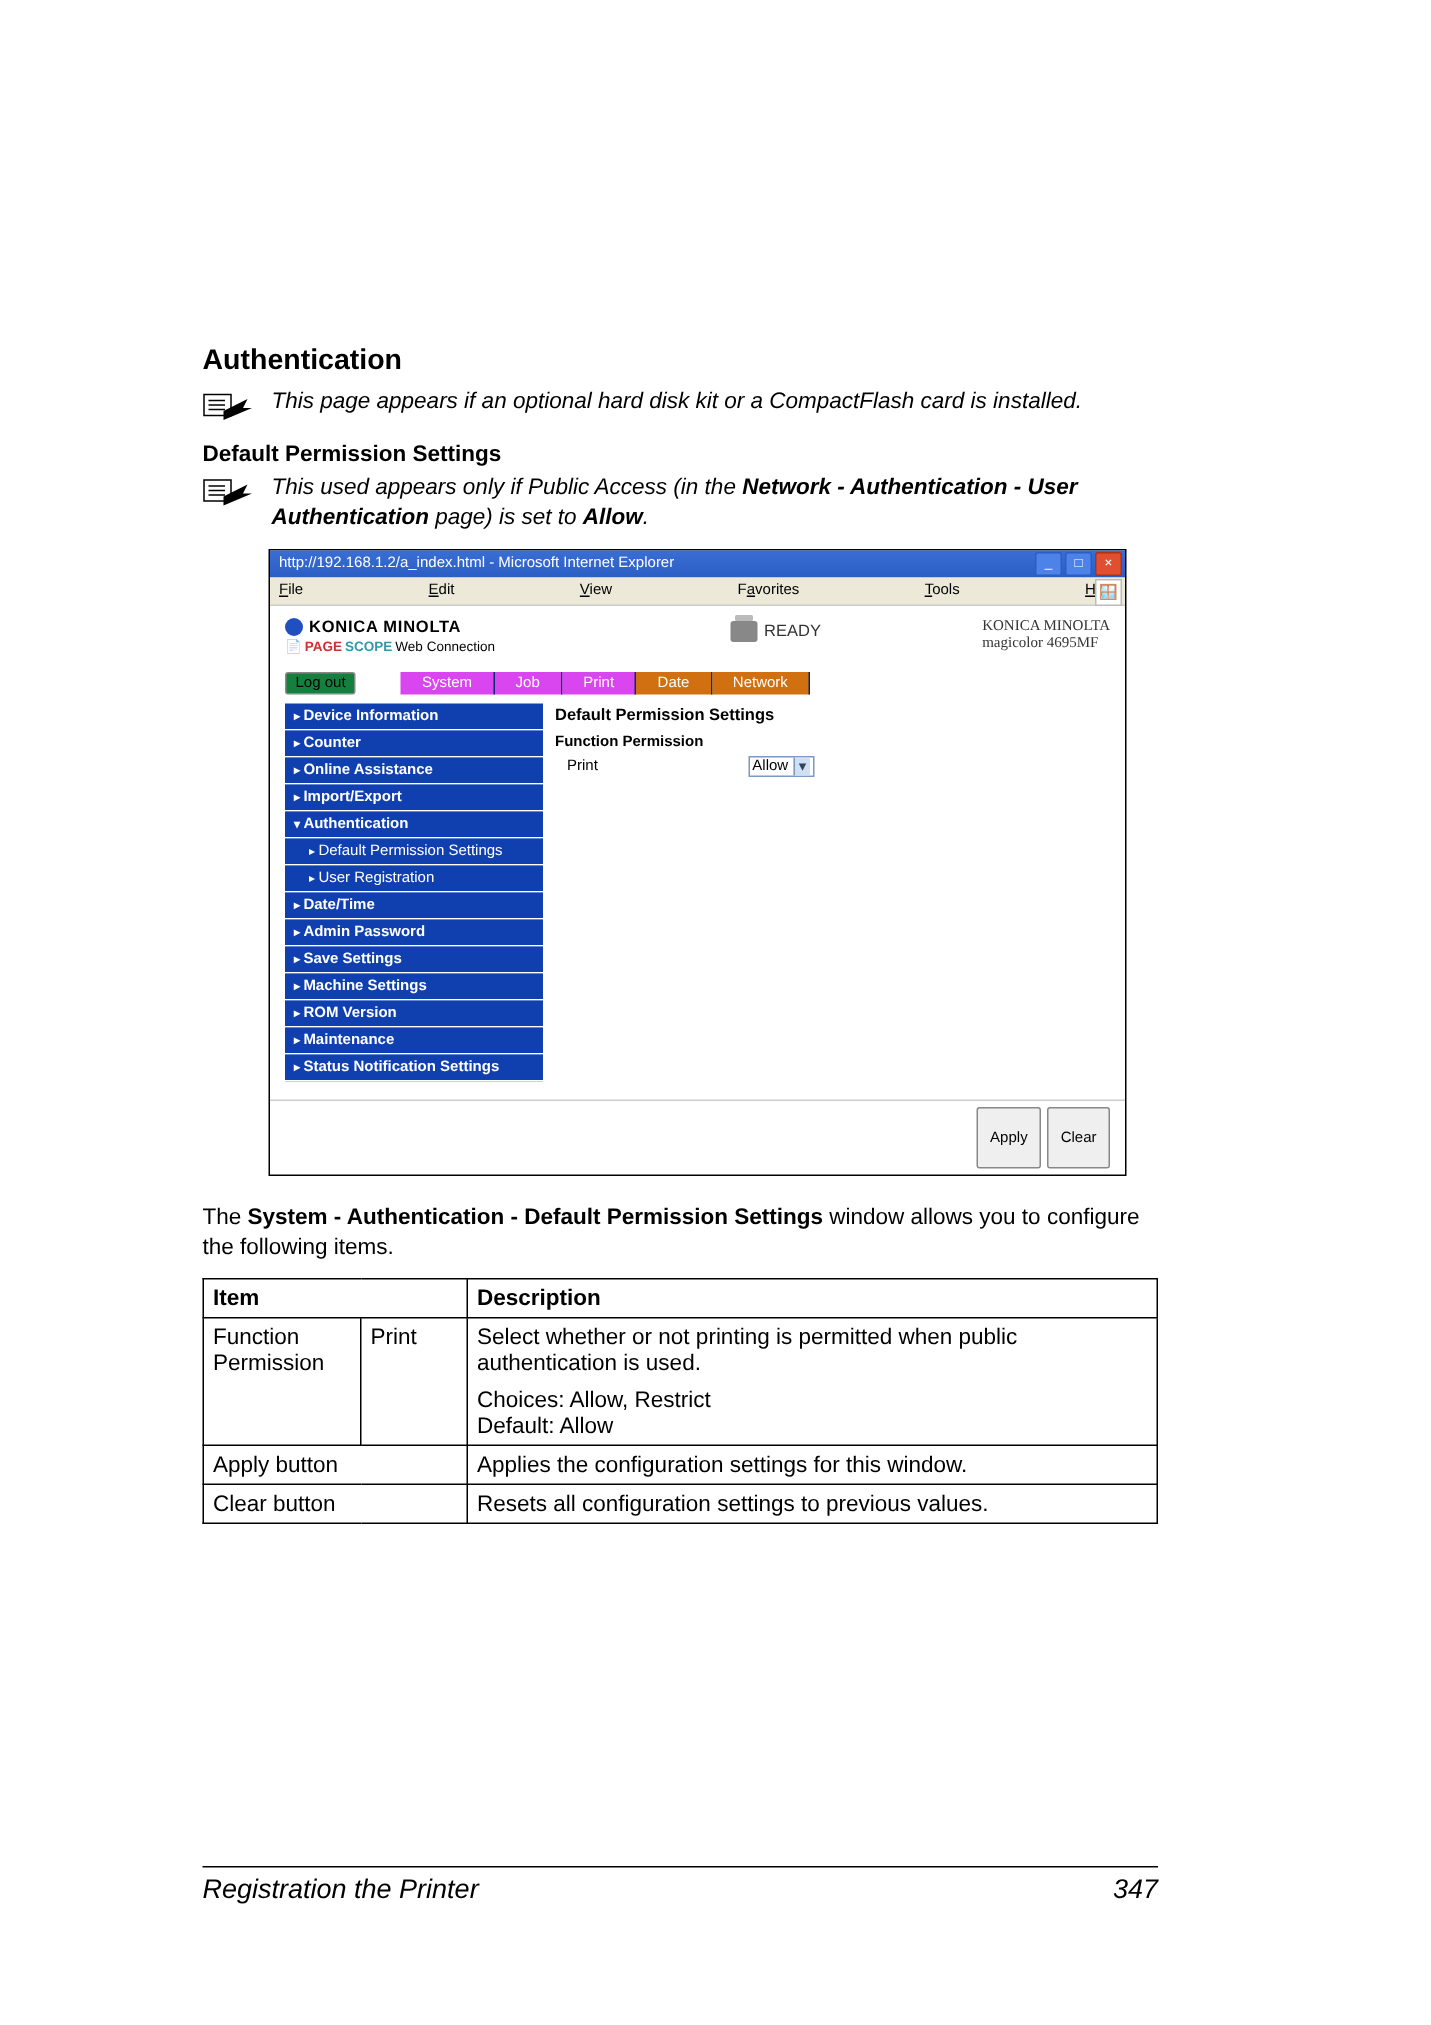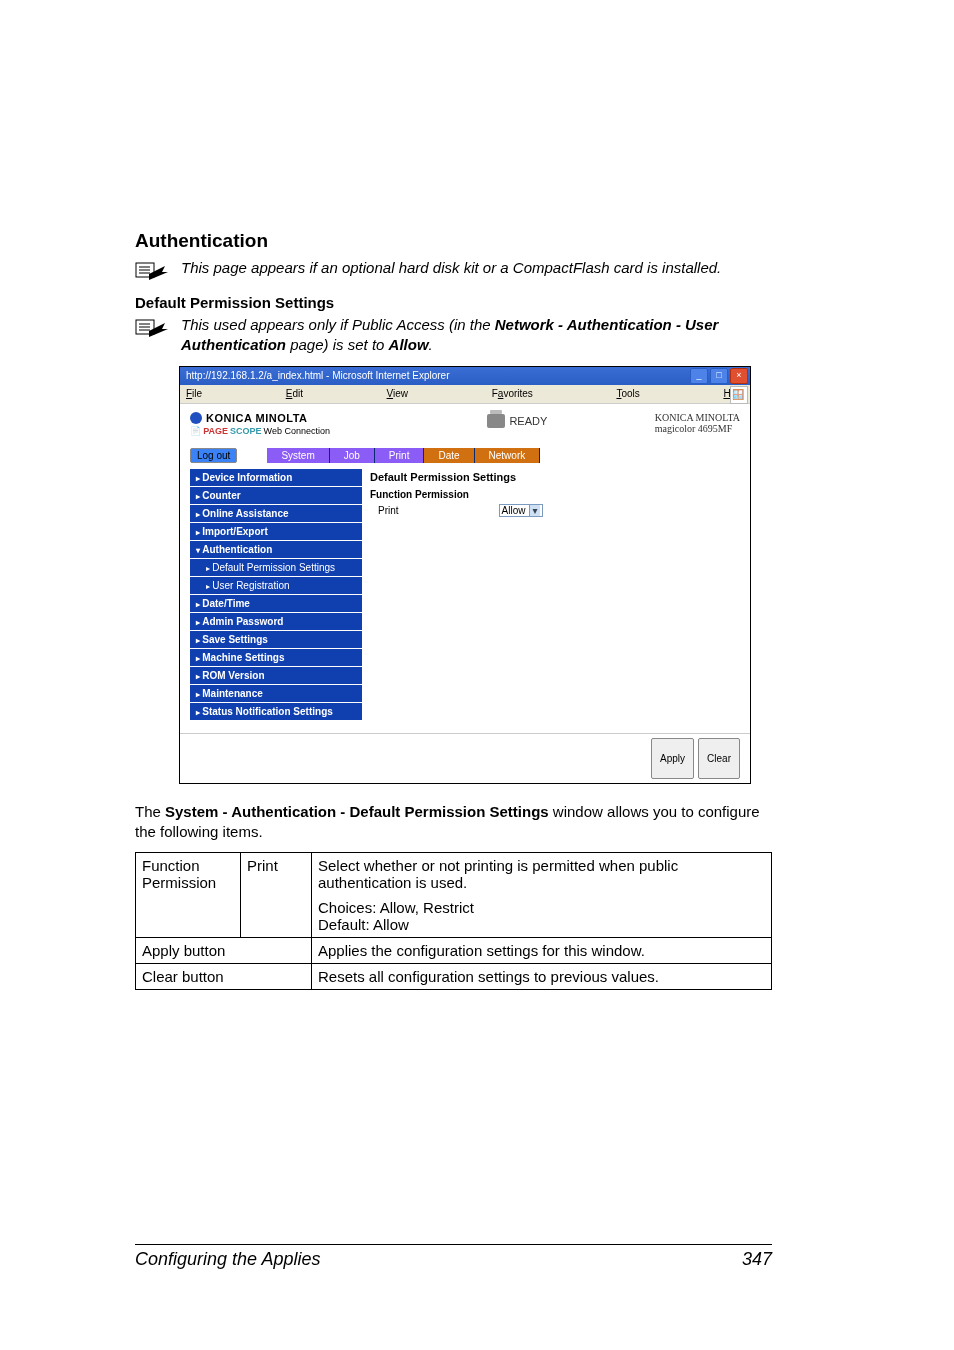--- a/index.html
+++ b/index.html
@@ -113,25 +113,25 @@
   .printer-ico {
     width:18px;height:14px;background:#888;border-radius:2px;position:relative;
   }
   .printer-ico::after{content:"";position:absolute;top:-4px;left:3px;width:12px;height:4px;background:#bbb;border-radius:1px;}
   .brand-right { text-align:left;font-size:10px;color:#333;font-family:Georgia,serif;}
   .shot-toolbar {
     display:flex;align-items:center;gap:0;
     padding: 8px 10px 6px 10px;
   }
   .logout-btn {
-    font-size:10px;border:1px solid #888;background:#3b82f6;padding:1px 6px;border-radius:2px;margin-right:30px;
+    font-size:10px;border:1px solid #888;background:#15803d;padding:1px 6px;border-radius:2px;margin-right:30px;
   }
   .tabs { display:flex; }
   .tab {
-    padding:2px 14px;font-size:10px;color:#fff;background:#8b5cf6;
+    padding:2px 14px;font-size:10px;color:#fff;background:#d946ef;
     border-right:1px solid #0a2a70;
   }
   .tab.scan { background:#d07010; }
   .tab.net  { background:#d07010; }
   .shot-main { display:flex; padding:0 10px 8px 10px; gap:8px; }
   .sidenav { width:172px; }
   .sidenav .item {
     background:#1040b0;color:#fff;font-size:10px;padding:3px 6px;
     border-bottom:1px solid #fff;
     font-weight:bold;
@@ -325,20 +325,24 @@
       <div class="winbtn">Clear</div>
     </div>
   </div>
 
   <div class="para">
     <span>The </span><b>System - Authentication - Default Permission Settings</b><span> window allows you to configure the following items.</span>
   </div>
 
   <table class="items">
     <tbody>
+        <tr>
+      <th colspan="2">Item</th>
+      <th>Description</th>
+    </tr>
     <tr>
       <td style="width:92px">Function Permission</td>
       <td style="width:58px">Print</td>
       <td class="desc">
         <p>Select whether or not printing is permitted when public authentication is used.</p>
         <p>
           <span>Choices: Allow, Restrict</span><br>
           <span>Default:  Allow</span>
         </p>
       </td>
@@ -352,16 +356,16 @@
     <tr>
       <td colspan="2">Clear button</td>
       <td class="desc">
         <p>Resets all configuration settings to previous values.</p>
       </td>
     </tr>
   </tbody>
     </table>
 
   <div class="page-footer">
-    <span>Configuring the Applies</span>
+    <span>Registration the Printer</span>
     <span class="pn">347</span>
   </div>
 </div>
 
 </body></html>

